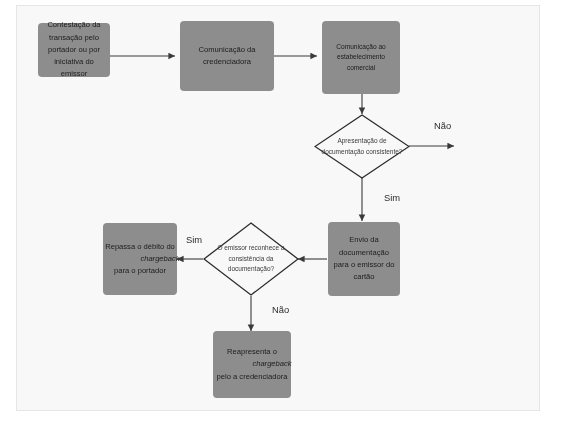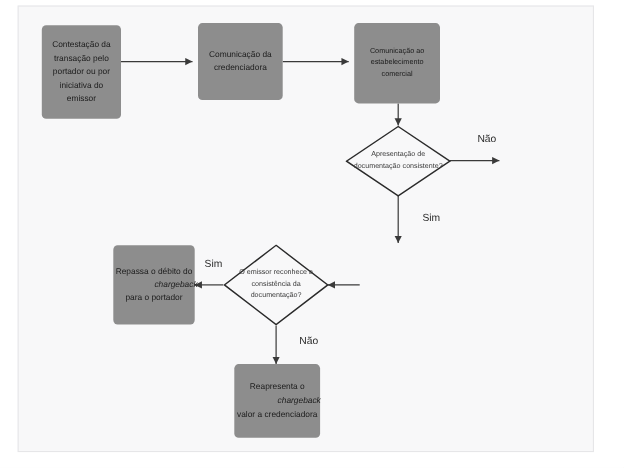--- a/index.html
+++ b/index.html
@@ -112,57 +112,60 @@
 
       <line x1="345" y1="172" x2="345" y2="215" stroke="#3a3a3a" stroke-width="1.1" marker-end="url(#arrow)"></line>
 
       <line x1="310" y1="253" x2="281" y2="253" stroke="#3a3a3a" stroke-width="1.1" marker-end="url(#arrow)"></line>
 
       <line x1="186" y1="253" x2="160" y2="253" stroke="#3a3a3a" stroke-width="1.1" marker-end="url(#arrow)"></line>
 
       <line x1="234" y1="290" x2="234" y2="325" stroke="#3a3a3a" stroke-width="1.1" marker-end="url(#arrow)"></line>
     </svg>
 
-    <div class="node proc" style="left:21px; top:17px; width:72px; height:85px;">
+    <div class="node proc" style="left:21px; top:17px; width:72px; height:54px;">
       <span>Contestação da transação pelo portador ou por iniciativa do emissor</span>
     </div>
 
-    <div class="node proc" style="left:163px; top:15px; width:77px; height:70px;">
+    <div class="node proc" style="left:163px; top:15px; width:94px; height:70px;">
       <span>Comunicação da credenciadora</span>
     </div>
 
     <div class="node proc small" style="left:305px; top:15px; width:78px; height:73px;">
       <span>Comunicação ao estabelecimento comercial</span>
     </div>
 
     <div class="node decision" style="left:297px; top:108px; width:96px; height:65px;">
       <svg class="dshape" viewBox="0 0 96 65" preserveAspectRatio="none" xmlns="http://www.w3.org/2000/svg">
         <polygon points="48,1 95,32.5 48,64 1,32.5" fill="#f8f8f9" stroke="#2b2b2b" stroke-width="1.3"></polygon>
       </svg>
       <span class="dlabel">Apresentação de documentação consistente?</span>
     </div>
 
 
+    <div class="node proc" style="left:311px; top:216px; width:72px; height:74px;">
+      <span>Envio da documentação para o emissor do cartão</span>
+    </div>
 
     <div class="node decision" style="left:186px; top:216px; width:96px; height:74px;">
       <svg class="dshape" viewBox="0 0 96 74" preserveAspectRatio="none" xmlns="http://www.w3.org/2000/svg">
         <polygon points="48,1 95,37 48,73 1,37" fill="#f8f8f9" stroke="#2b2b2b" stroke-width="1.3"></polygon>
       </svg>
       <span class="dlabel">O emissor reconhece a consistência da documentação?</span>
     </div>
 
     <div class="node proc" style="left:86px; top:217px; width:74px; height:72px;">
       <span>
         <span>Repassa o débito do </span><span class="it">chargeback</span><span> para o portador</span>
       </span>
     </div>
 
     <div class="node proc" style="left:196px; top:325px; width:78px; height:67px;">
       <span>
-        <span>Reapresenta o </span><span class="it">chargeback</span><span> valor a credenciadora</span>
+        <span>Reapresenta o </span><span class="it">chargeback</span><span> pelo a credenciadora</span>
       </span>
     </div>
 
     <div class="edge-label" style="left:402px; top:114px;">
       <span>Não</span>
     </div>
 
     <div class="edge-label" style="left:352px; top:186px;">
       <span>Sim</span>
     </div>

